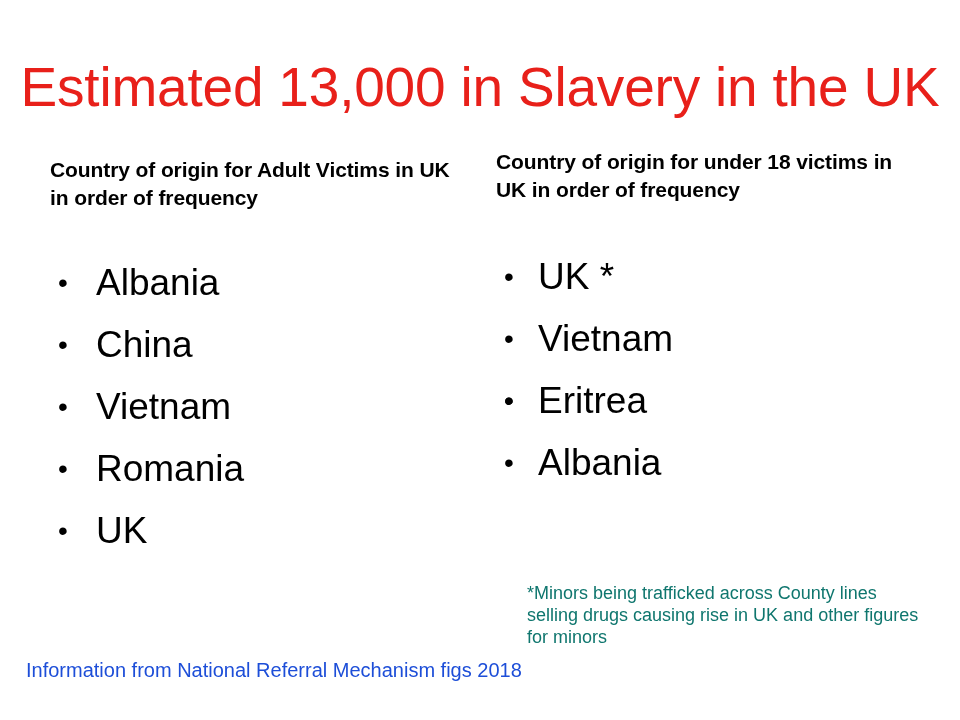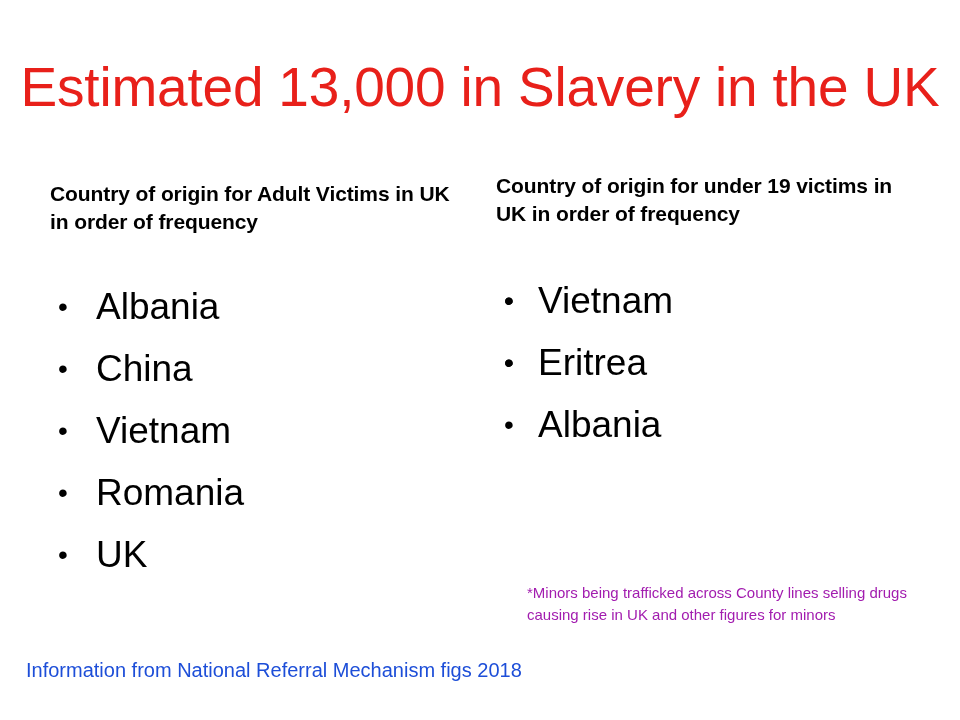--- a/index.html
+++ b/index.html
@@ -30,21 +30,21 @@
     font-weight: 400;
     line-height: 62px;
     color: #E8201A;
     letter-spacing: -0.2px;
     white-space: nowrap;
   }
 
   
   .col {
     position: absolute;
-    top: 168px;
+    top: 144px;
   }
   .col-left  { left: 50px;  width: 420px; }
   .col-right { left: 496px; width: 430px; }
 
   .col-heading {
     font-size: 21px;
     font-weight: bold;
     line-height: 28px;
     color: #000000;
     margin: 0;
@@ -81,24 +81,24 @@
   }
   .col-left ul.bullets li  { padding-left: 46px; }
   .col-right ul.bullets li { padding-left: 42px; }
 
   
   .footnote {
     position: absolute;
     left: 527px;
     top: 582px;
     width: 400px;
-    font-size: 15px;
+    font-size: 18px;
     line-height: 22px;
     font-weight: 400;
-    color: #a21caf;
+    color: #0f766e;
   }
 
   
   .source-line {
     position: absolute;
     left: 26px;
     top: 657px;
     font-size: 20px;
     line-height: 26px;
     font-weight: 400;
@@ -134,25 +134,26 @@
         <span>Romania</span>
       </li>
       <li>
         <span class="bullet-dot">•</span>
         <span>UK</span>
       </li>
     </ul>
   </div>
 
   <div class="col col-right">
-    <p class="col-heading">Country of origin for under 19 victims in UK in order of frequency</p>
+    <p class="col-heading">Country of origin for under 18 victims in UK in order of frequency</p>
 
     <ul class="bullets">
       <li>
         <span class="bullet-dot">•</span>
+        <span>UK *</span>
       </li>
       <li>
         <span class="bullet-dot">•</span>
         <span>Vietnam</span>
       </li>
       <li>
         <span class="bullet-dot">•</span>
       </li>
       <li>
         <span class="bullet-dot">•</span>

